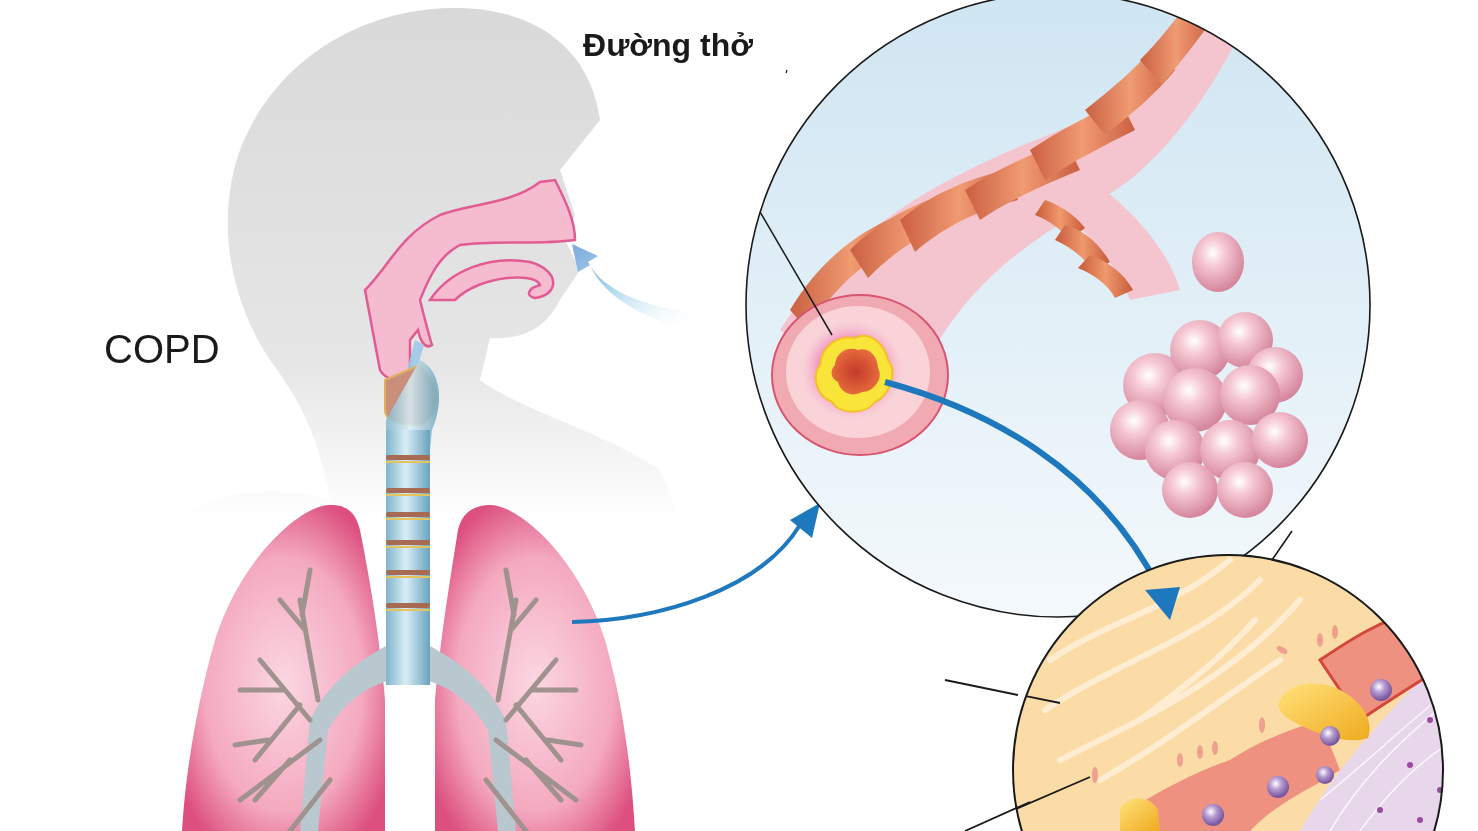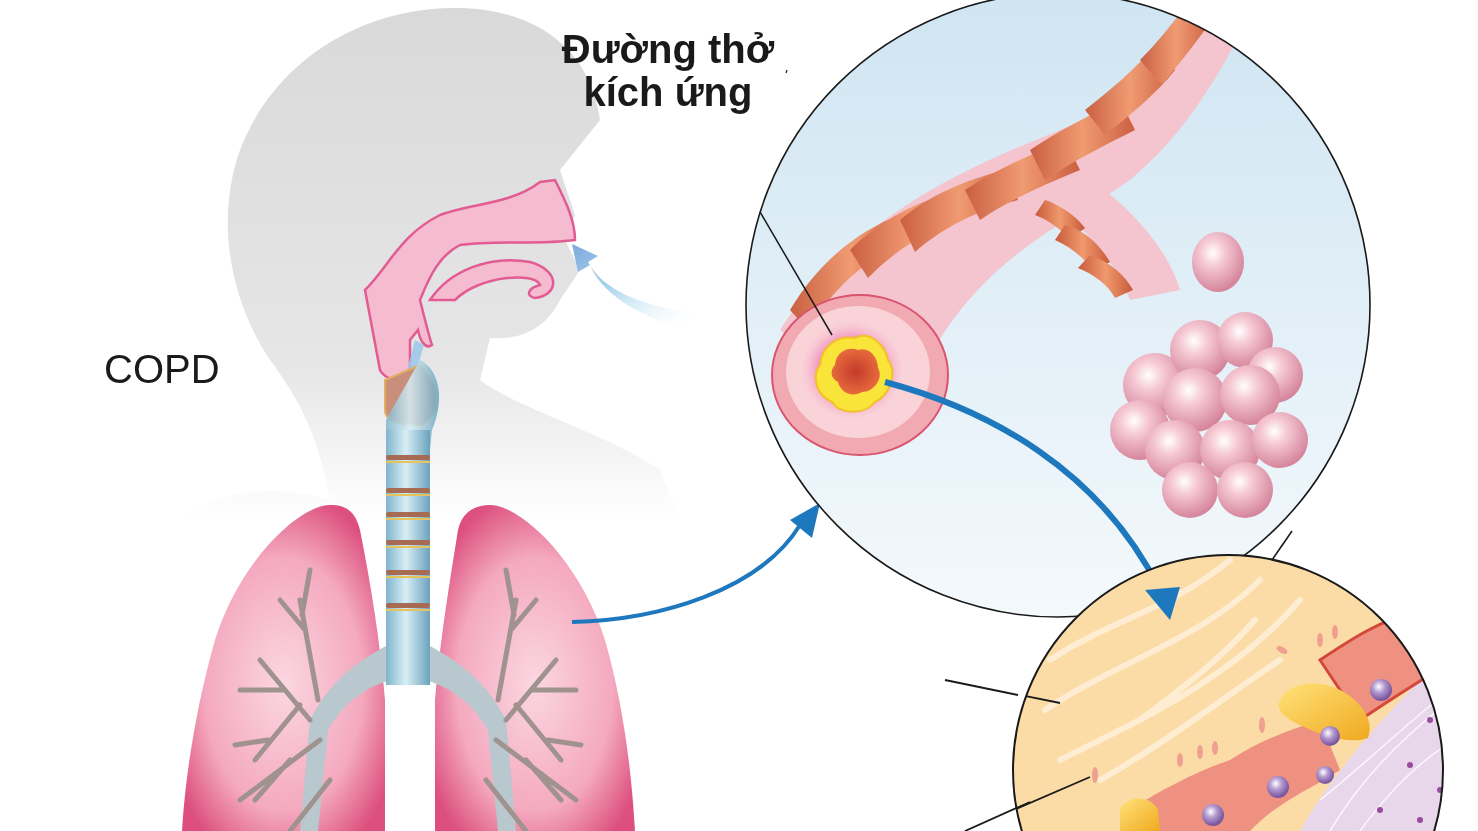--- a/index.html
+++ b/index.html
@@ -1,19 +1,19 @@
 <!DOCTYPE html>
 <html><head>
   <meta charset="utf-8">
   <style>
     html, body { margin: 0; padding: 0; background: #ffffff; }
     body { width: 1478px; height: 831px; overflow: hidden; position: relative; font-family: "Liberation Sans", sans-serif; }
     #stage { position: absolute; left: 0; top: 0; width: 1478px; height: 831px; }
     .label { position: absolute; color: #1a1a1a; font-family: "Liberation Sans", sans-serif; line-height: 1.08; }
-    .label-bold { font-weight: bold; font-size: 40px; text-align: center; }
+    .label-bold { font-weight: bold; font-size: 32px; text-align: center; }
     .label-copd { font-size: 40px; font-weight: normal; }
   </style>
 </head>
 <body>
 
 <div id="stage">
   <svg width="1478" height="831" viewBox="0 0 1478 831" xmlns="http://www.w3.org/2000/svg">
     <defs>
       <radialGradient id="lungGrad" cx="50%" cy="55%" r="60%">
         <stop offset="0%" stop-color="#fbd7e1"></stop>
@@ -259,22 +259,21 @@
 
       <line x1="1272" y1="560" x2="1292" y2="531" stroke="#1a1a1a" stroke-width="1.6"></line>
     </g>
 
     <line x1="945" y1="680" x2="1018" y2="695" stroke="#1a1a1a" stroke-width="1.8"></line>
     <line x1="965" y1="831" x2="1030" y2="802" stroke="#1a1a1a" stroke-width="1.8"></line>
     <line x1="787" y1="70" x2="786" y2="73" stroke="#1a1a1a" stroke-width="1.2"></line>
   </svg>
 
   
-  <div class="label label-copd" style="left:104px; top:348px;">
+  <div class="label label-copd" style="left:104px; top:328px;">
     <span>COPD</span>
   </div>
 
   <div class="label label-bold" style="left:548px; top:28px; width:240px;">
     <div>Đường thở</div>
-    <div>kích ứng</div>
   </div>
 
 </div>
 
 </body></html>

